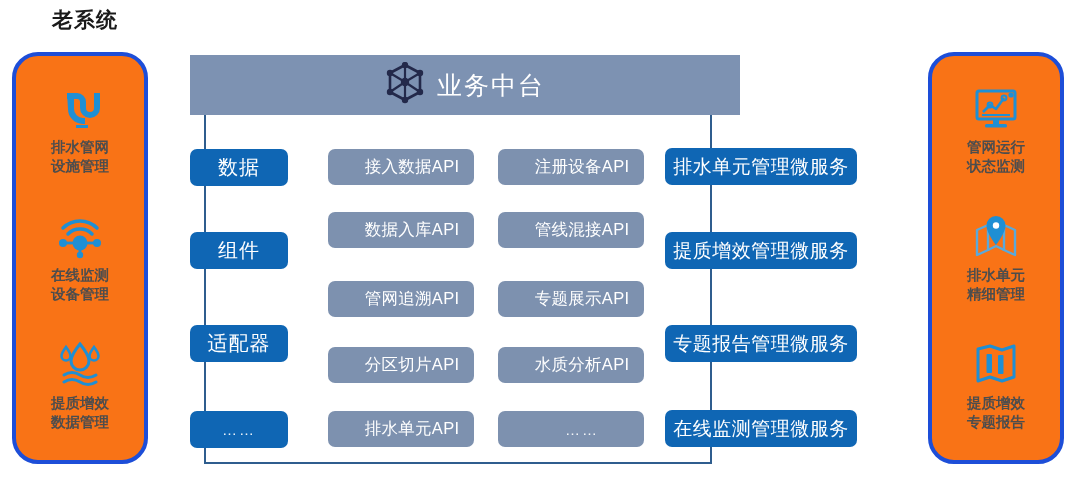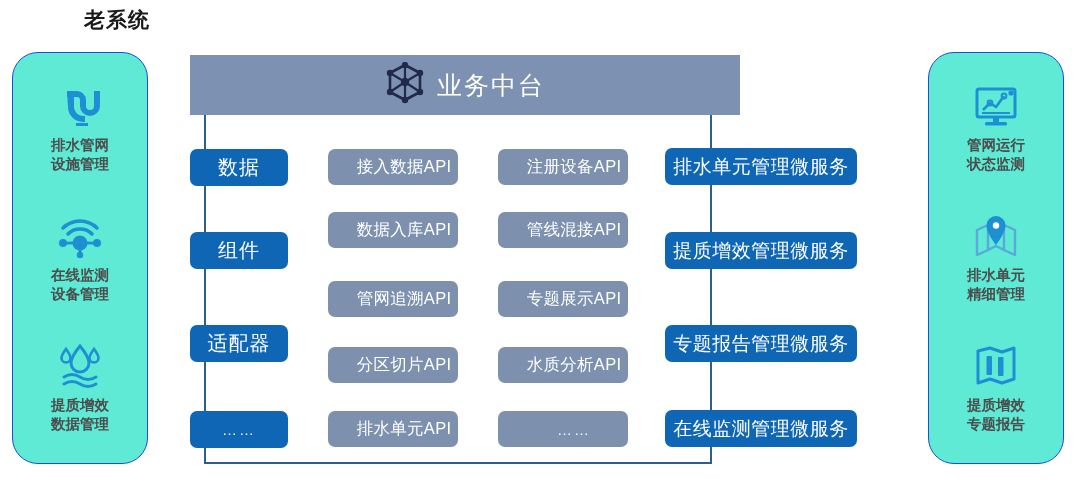--- a/index.html
+++ b/index.html
@@ -22,33 +22,33 @@
   
   .col-heading {
     position: absolute;
     font-size: 21px;
     font-weight: bold;
     color: #1a1a1a;
     letter-spacing: 1px;
     white-space: nowrap;
     text-align: center;
   }
-  #heading-left  { left: 0px;   top: 6px;  width: 170px; padding-left: 32px; }
+  #heading-left  { left: 0px;   top: 6px;  width: 170px; }
   #heading-mid   { left: 330px; top: 6px;  width: 260px; }
   #heading-right { left: 910px; top: 6px;  width: 170px; margin-top: 47px; }
 
   
   .side-card {
     position: absolute;
     top: 52px;
     width: 136px;
     height: 412px;
-    border: 1px solid #1d4ed8;
+    border: 4px solid #1d4ed8;
     border-radius: 26px;
-    background: #5eead4;
+    background: #f97316;
     box-sizing: border-box;
     display: flex;
     flex-direction: column;
     justify-content: space-around;
     align-items: center;
     padding: 10px 0;
   }
   #card-left  { left: 12px; }
   #card-right { left: 928px; }
 
@@ -129,21 +129,21 @@
   .box-gray { background: #7d91af; }
 
   .cat-box {
     width: 98px;
     height: 37px;
     left: 190px;
     font-size: 20px;
     letter-spacing: 1px;
   }
   .api-box {
-    width: 130px;
+    width: 146px;
     height: 36px;
     font-size: 16.5px;
     letter-spacing: 0.3px;
     padding-left: 22px;
   }
   .api-col-1 { left: 328px; }
   .api-col-2 { left: 498px; }
 
   .ms-box {
     width: 192px;

